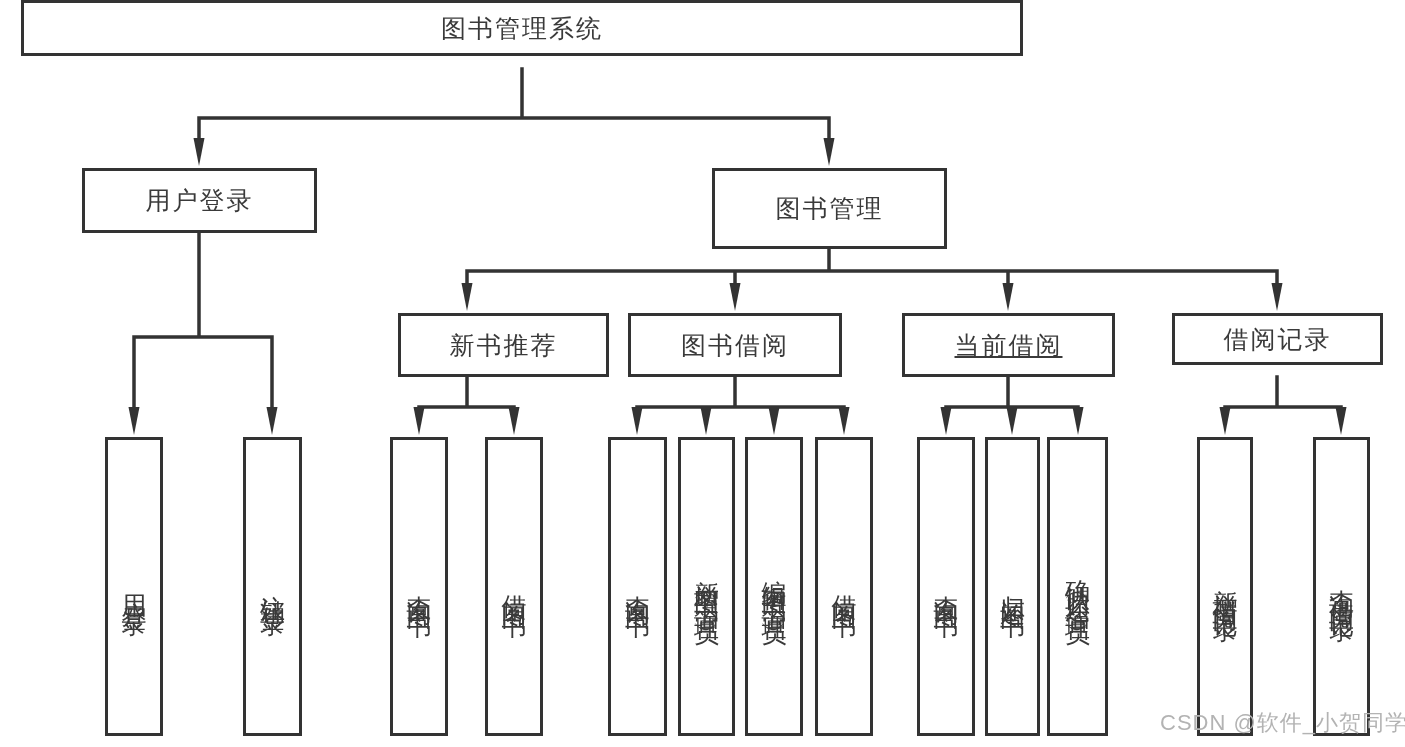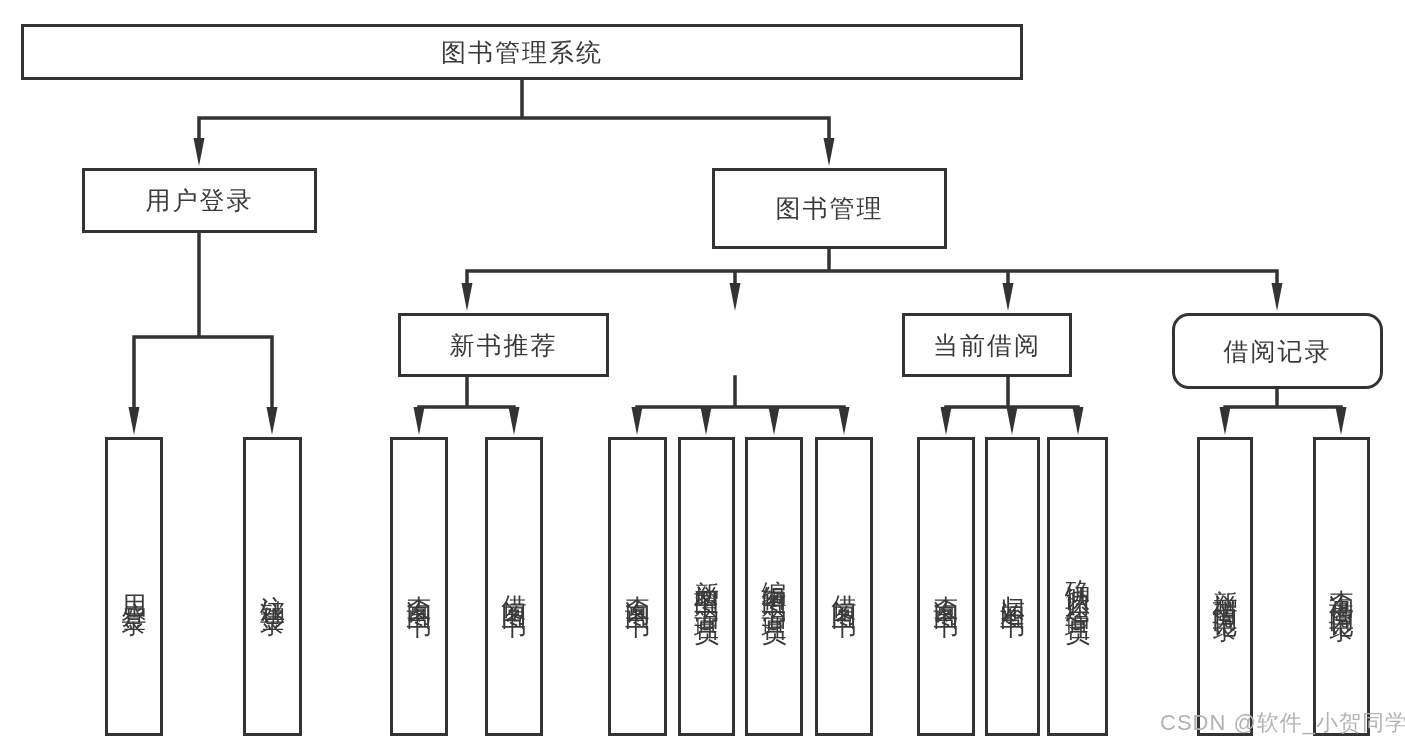--- a/index.html
+++ b/index.html
@@ -78,28 +78,29 @@
       <polygon points="768.5,407 779.5,407 774,435"></polygon>
       <polygon points="838.5,407 849.5,407 844,435"></polygon>
       <polygon points="940.5,407 951.5,407 946,435"></polygon>
       <polygon points="1006.5,407 1017.5,407 1012,435"></polygon>
       <polygon points="1072.5,407 1083.5,407 1078,435"></polygon>
       <polygon points="1219.5,407 1230.5,407 1225,435"></polygon>
       <polygon points="1335.5,407 1346.5,407 1341,435"></polygon>
     </g>
   </svg>
 
-  <div class="hbox" style="left:21px;top:24px;width:1002px;height:56px;">图书管理系统</div>
+  <div class="hbox" style="left:21px;top:0;width:1002px;height:56px;">图书管理系统</div>
 
   <div class="hbox" style="left:82px;top:168px;width:235px;height:65px;">用户登录</div>
   <div class="hbox" style="left:712px;top:168px;width:235px;height:81px;">图书管理</div>
 
   <div class="hbox" style="left:362px;top:313px;width:211px;height:64px;margin-left:36px;">新书推荐</div>
-  <div class="hbox" style="left:902px;top:313px;width:170px;height:64px;">当前借阅</div>
-  <div class="hbox" style="left:1172px;top:313px;width:211px;height:76px;border-radius:17px;">借阅记录</div>
+  <div class="hbox" style="left:628px;top:313px;width:214px;height:64px;">图书借阅</div>
+  <div class="hbox" style="left:902px;top:313px;width:213px;height:64px;text-decoration:underline;">当前借阅</div>
+  <div class="hbox" style="left:1172px;top:313px;width:211px;height:52px;">借阅记录</div>
 
   <div class="vbox" style="left:105px;width:58px;">
     <span class="vtext">用户登录</span>
   </div>
   <div class="vbox" style="left:243px;width:59px;">
     <span class="vtext">注销登录</span>
   </div>
 
   <div class="vbox" style="left:390px;width:58px;">
     <span class="vtext">查询图书</span>

